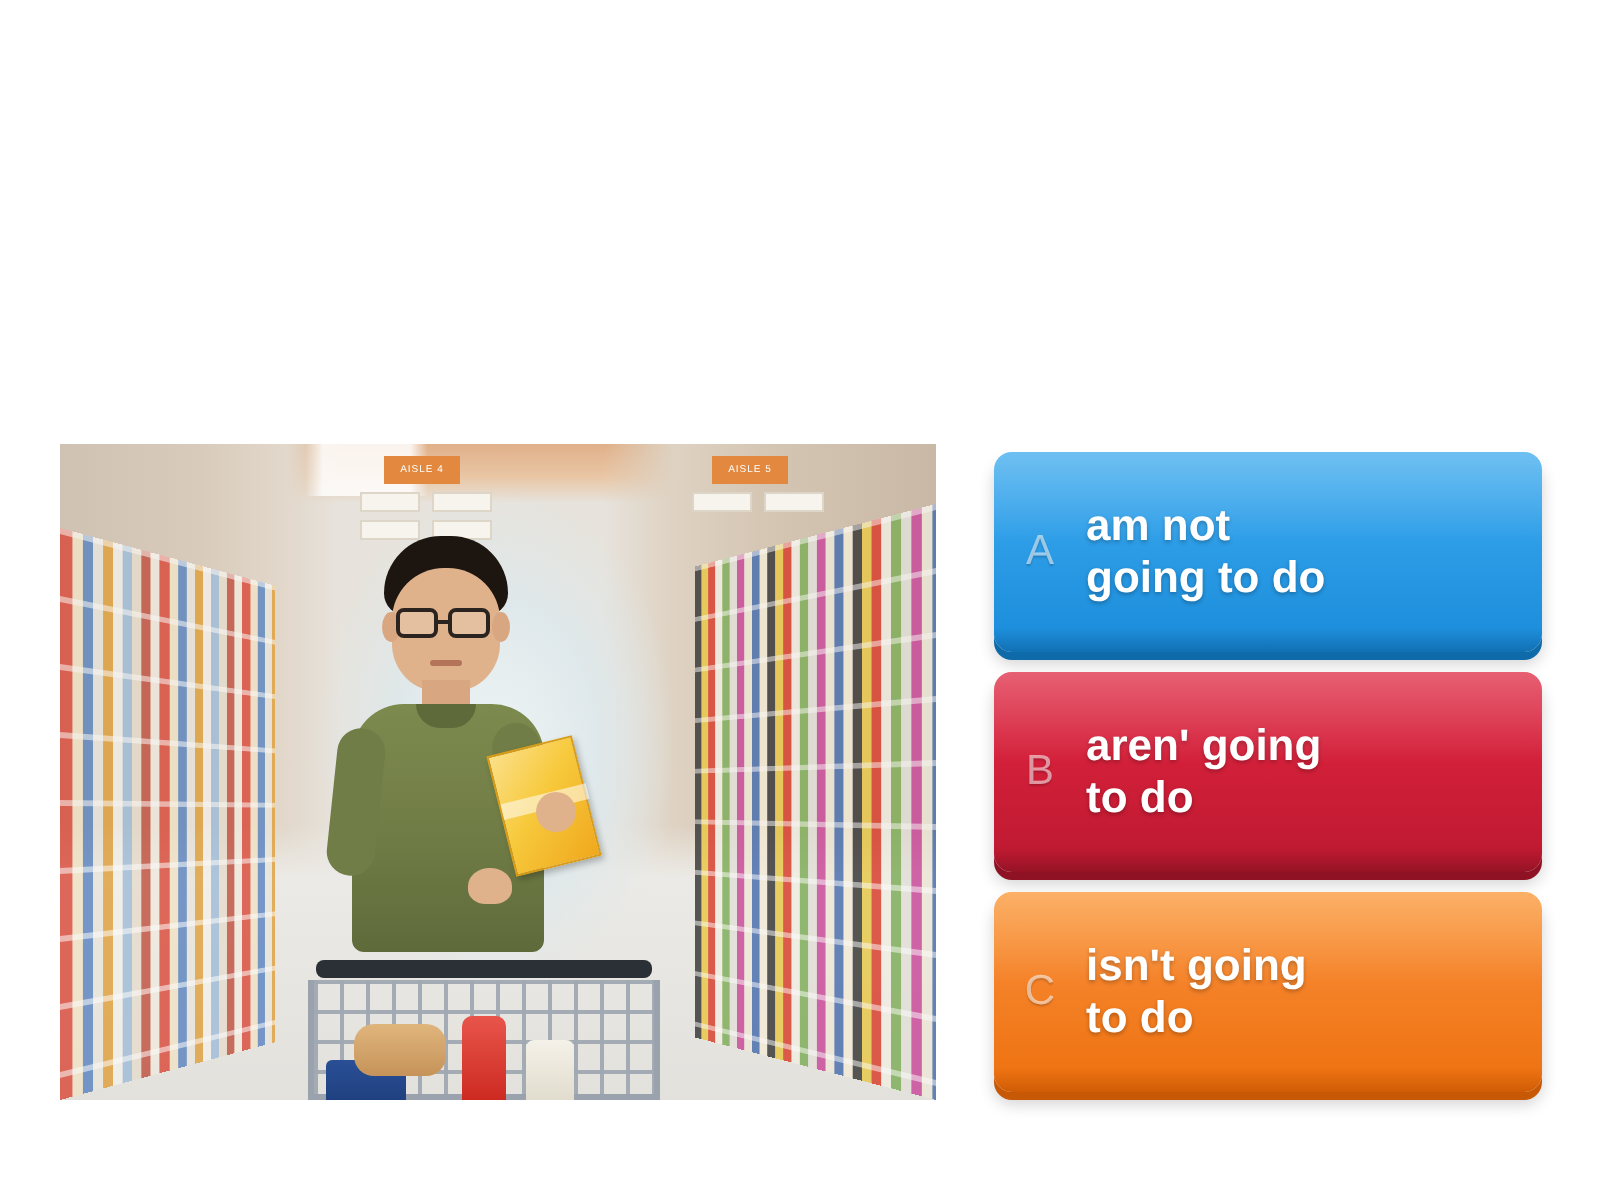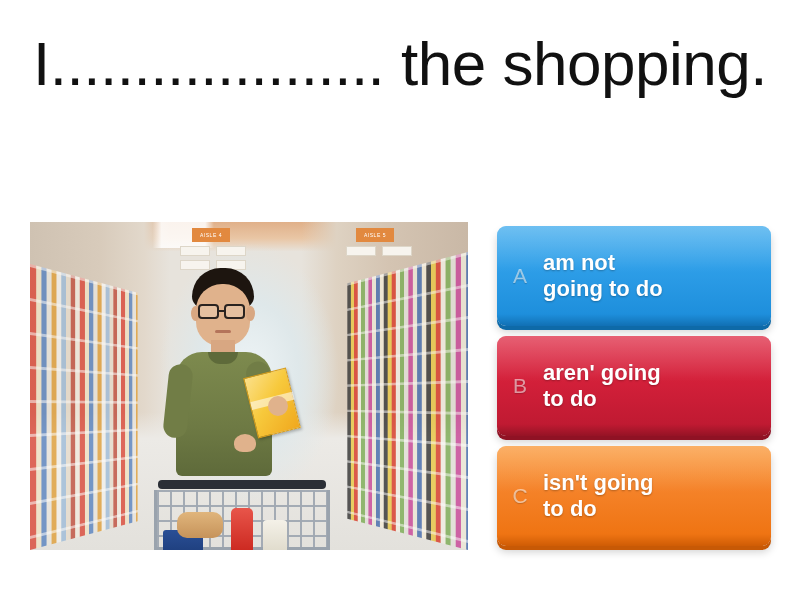--- a/index.html
+++ b/index.html
@@ -284,21 +284,20 @@
     background: linear-gradient(to bottom, rgba(255,255,255,.22), rgba(255,255,255,0));
     pointer-events: none;
     border-radius: 9px 9px 0 0;
   }
 </style>
 </head>
 <body>
 
 <div id="stage">
 
-  <div class="question">I.................... the shopping.</div>
 
   <div class="photo-wrap">
     <div class="photo">
 
       <div class="sign s1">AISLE 4</div>
       <div class="sign s2">AISLE 5</div>
       <div class="tag t1"></div>
       <div class="tag t2"></div>
       <div class="tag t3"></div>
       <div class="tag t4"></div>

